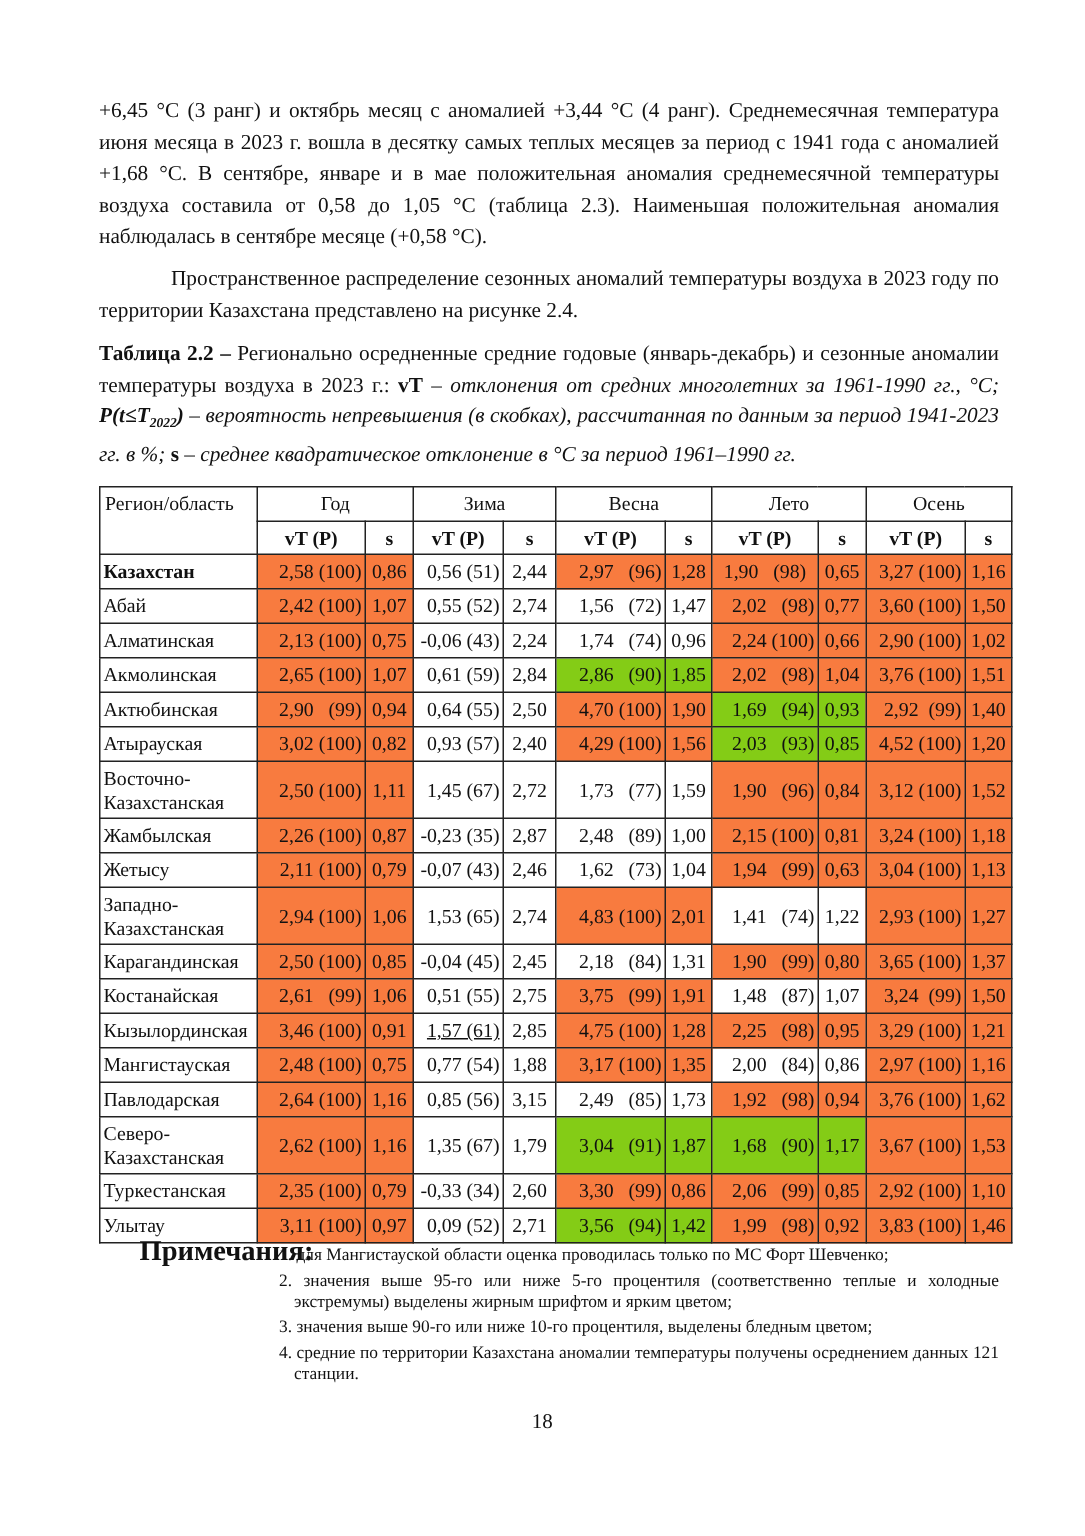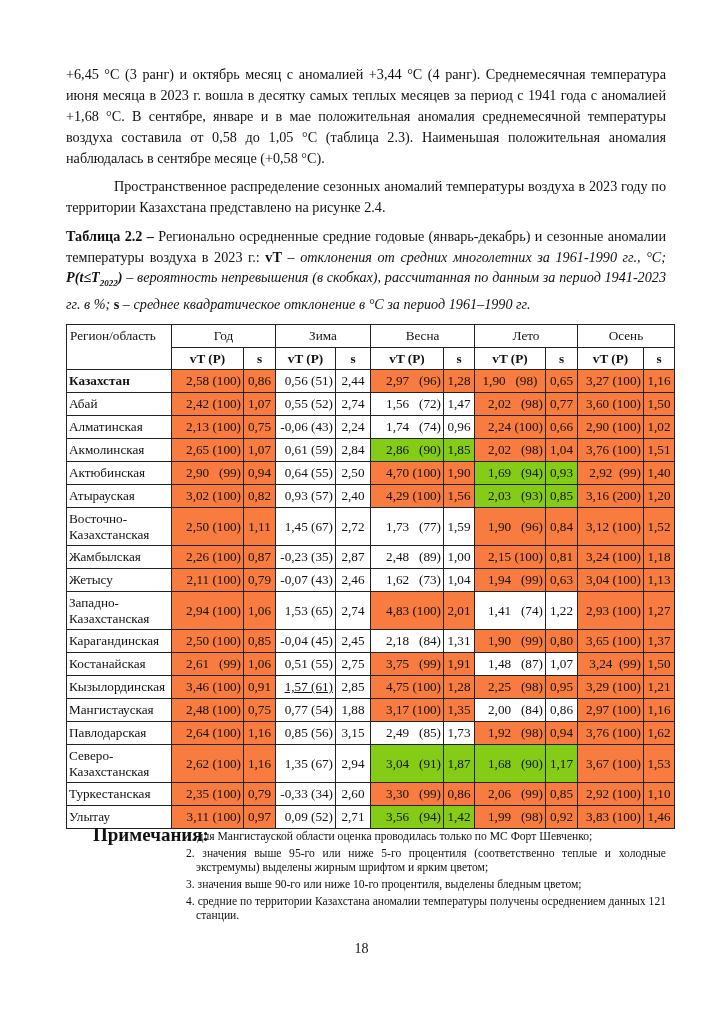--- a/index.html
+++ b/index.html
@@ -141,21 +141,21 @@
       <tr style="height: 23px;">
         <td class="reg" style="white-space: pre-line;">Атырауская</td>
         <td class="vt bright" style="white-space: pre;">3,02 (100)</td>
         <td class="s bright">0,82</td>
         <td class="vt" style="white-space: pre;">0,93 (57)</td>
         <td class="s">2,40</td>
         <td class="vt bright" style="white-space: pre;">4,29 (100)</td>
         <td class="s bright">1,56</td>
         <td class="vt pale" style="white-space: pre;">2,03   (93)</td>
         <td class="s pale">0,85</td>
-        <td class="vt bright" style="white-space: pre;">3,16 (200)</td>
+        <td class="vt bright" style="white-space: pre;">4,52 (100)</td>
         <td class="s bright">1,20</td>
       </tr>
       <tr style="height: 38px;">
         <td class="reg" style="white-space: pre-line;">Восточно-
 Казахстанская</td>
         <td class="vt bright" style="white-space: pre;">2,50 (100)</td>
         <td class="s bright">1,11</td>
         <td class="vt" style="white-space: pre;">1,45 (67)</td>
         <td class="s">2,72</td>
         <td class="vt" style="white-space: pre;">1,73   (77)</td>
@@ -269,21 +269,21 @@
         <td class="s bright">0,94</td>
         <td class="vt bright" style="white-space: pre;">3,76 (100)</td>
         <td class="s bright">1,62</td>
       </tr>
       <tr style="height: 38px;">
         <td class="reg" style="white-space: pre-line;">Северо-
 Казахстанская</td>
         <td class="vt bright" style="white-space: pre;">2,62 (100)</td>
         <td class="s bright">1,16</td>
         <td class="vt" style="white-space: pre;">1,35 (67)</td>
-        <td class="s">2,94</td>
+        <td class="s">1,79</td>
         <td class="vt pale" style="white-space: pre;">3,04   (91)</td>
         <td class="s pale">1,87</td>
         <td class="vt pale" style="white-space: pre;">1,68   (90)</td>
         <td class="s pale">1,17</td>
         <td class="vt bright" style="white-space: pre;">3,67 (100)</td>
         <td class="s bright">1,53</td>
       </tr>
       <tr style="height: 23px;">
         <td class="reg" style="white-space: pre-line;">Туркестанская</td>
         <td class="vt bright" style="white-space: pre;">2,35 (100)</td>

